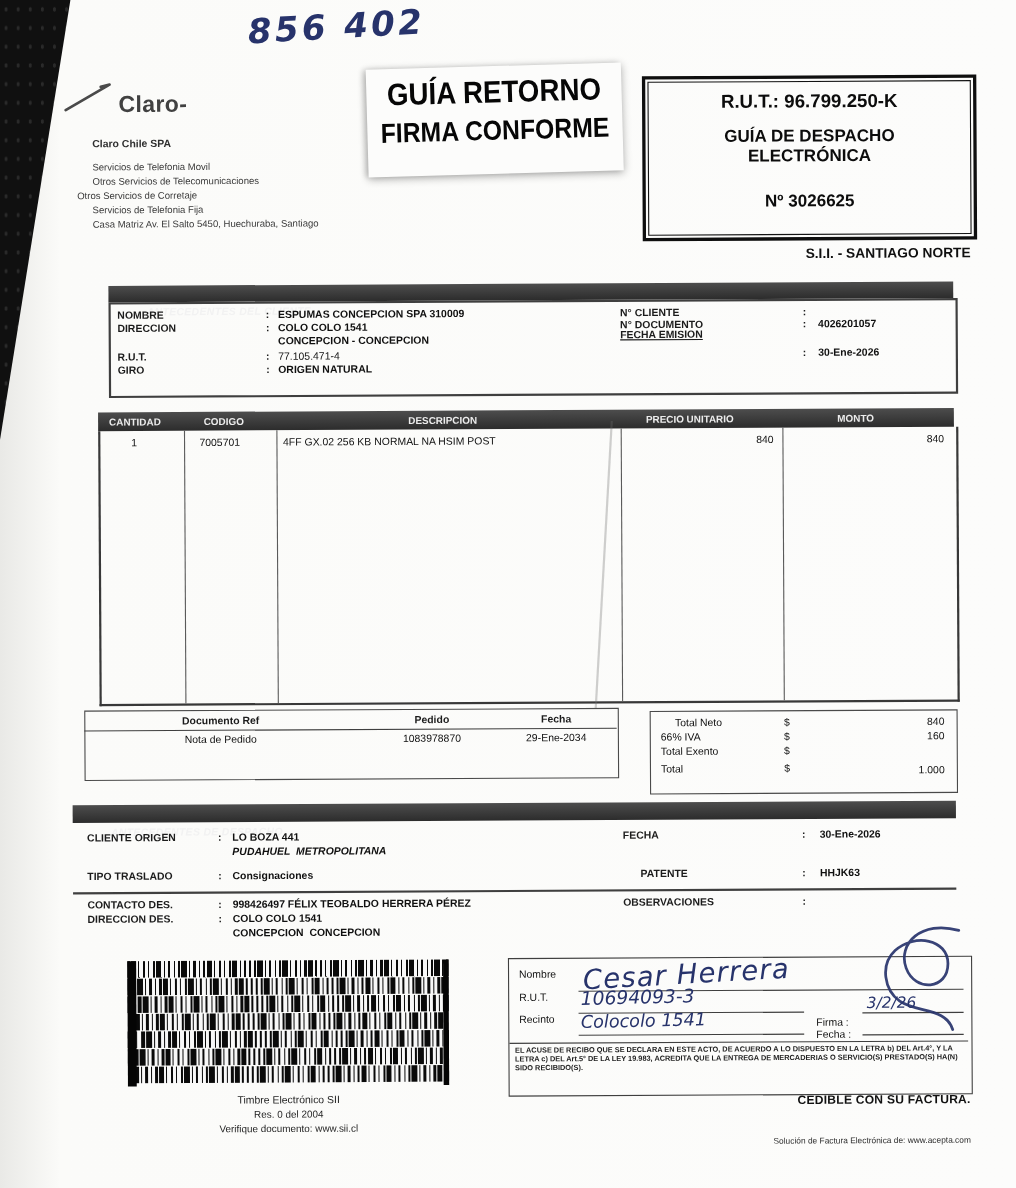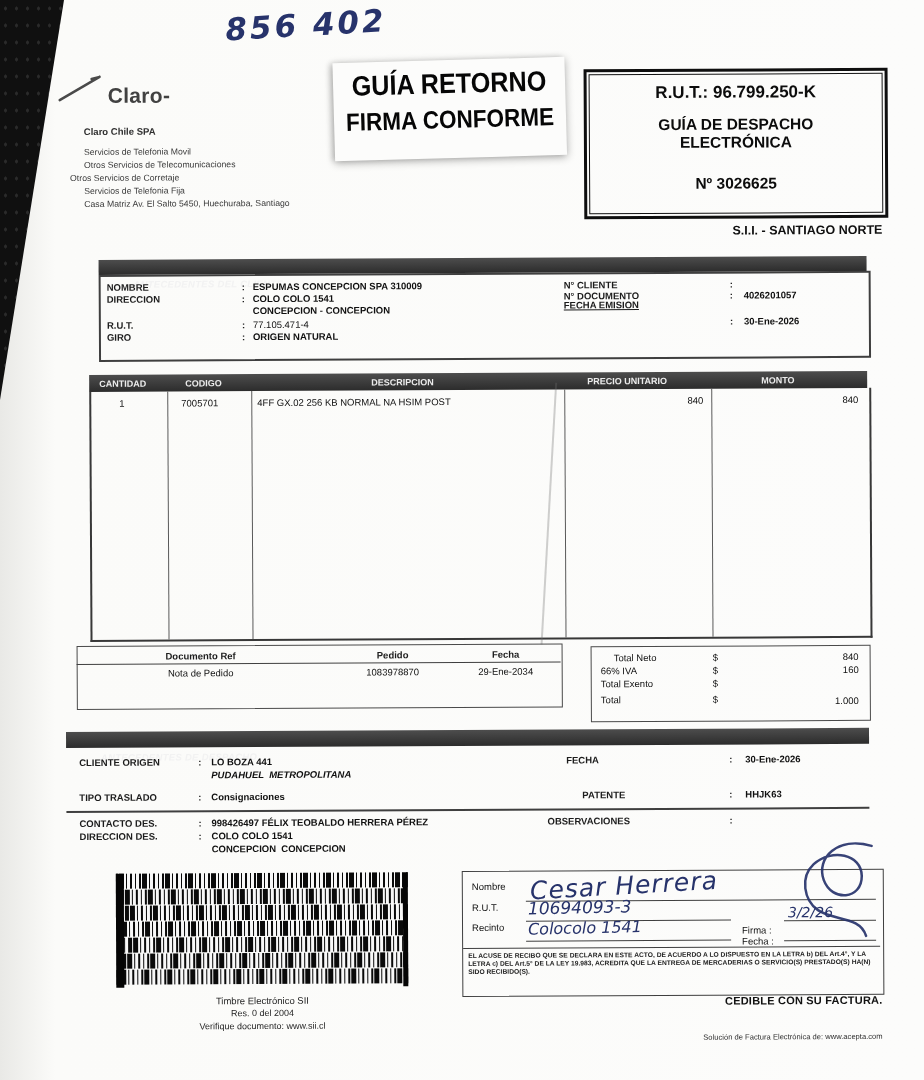--- a/index.html
+++ b/index.html
@@ -185,21 +185,21 @@
 
     <span class="a lbl" style="left:78px;top:816px;">CONTACTO DES.</span>
     <span class="a lbl" style="left:197px;top:816px;">:</span>
     <span class="a val" style="left:210px;top:816px;">998426497 FÉLIX TEOBALDO HERRERA PÉREZ</span>
 
     <span class="a lbl" style="left:78px;top:829px;">DIRECCION DES.</span>
     <span class="a lbl" style="left:197px;top:829px;">:</span>
     <span class="a val" style="left:210px;top:829px;">COLO COLO 1541</span>
     <span class="a val" style="left:210px;top:842px;">CONCEPCION  CONCEPCION</span>
 
-    <span class="a lbl" style="left:546px;top:816px;">OBSERVACIONES</span>
+    <span class="a lbl" style="left:565px;top:816px;">OBSERVACIONES</span>
     <span class="a lbl" style="left:728px;top:816px;">:</span>
 
     <div class="bc">
       <div class="bc-row"></div>
       <div class="bc-row"></div>
       <div class="bc-row"></div>
       <div class="bc-row"></div>
       <div class="bc-row"></div>
       <div class="bc-row"></div>
       <div class="bc-row"></div>

